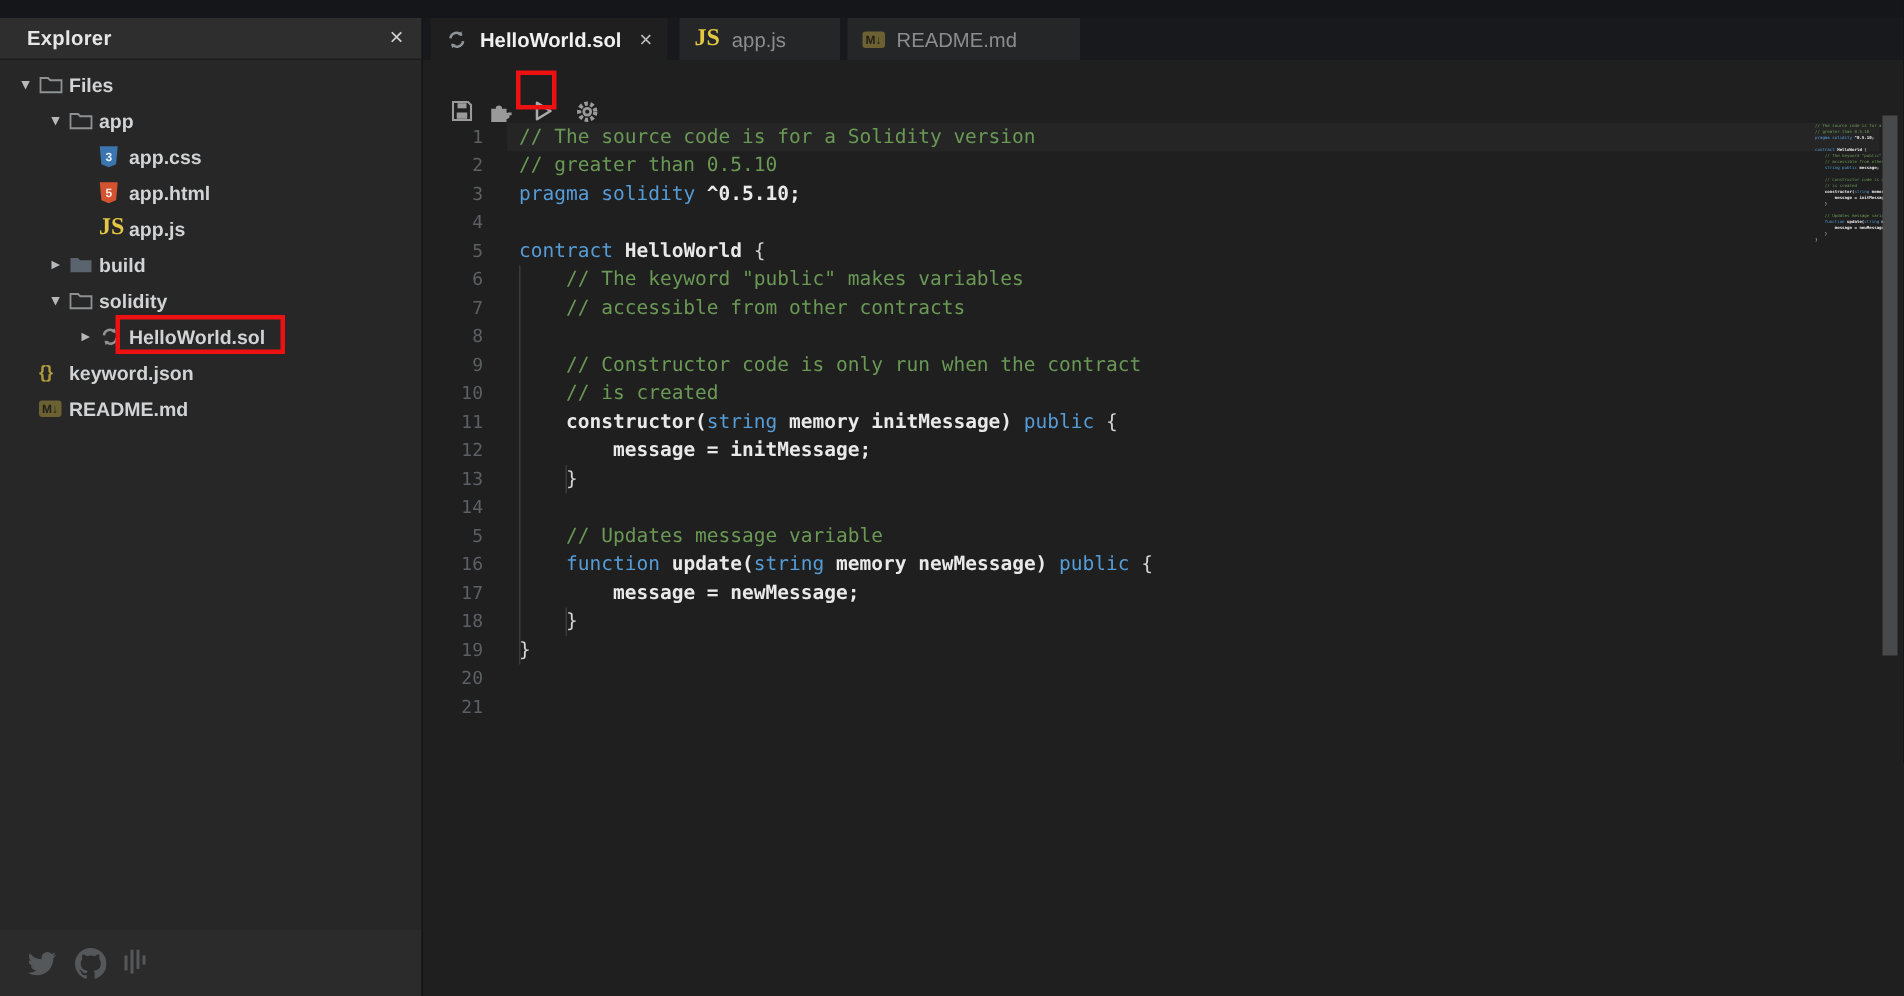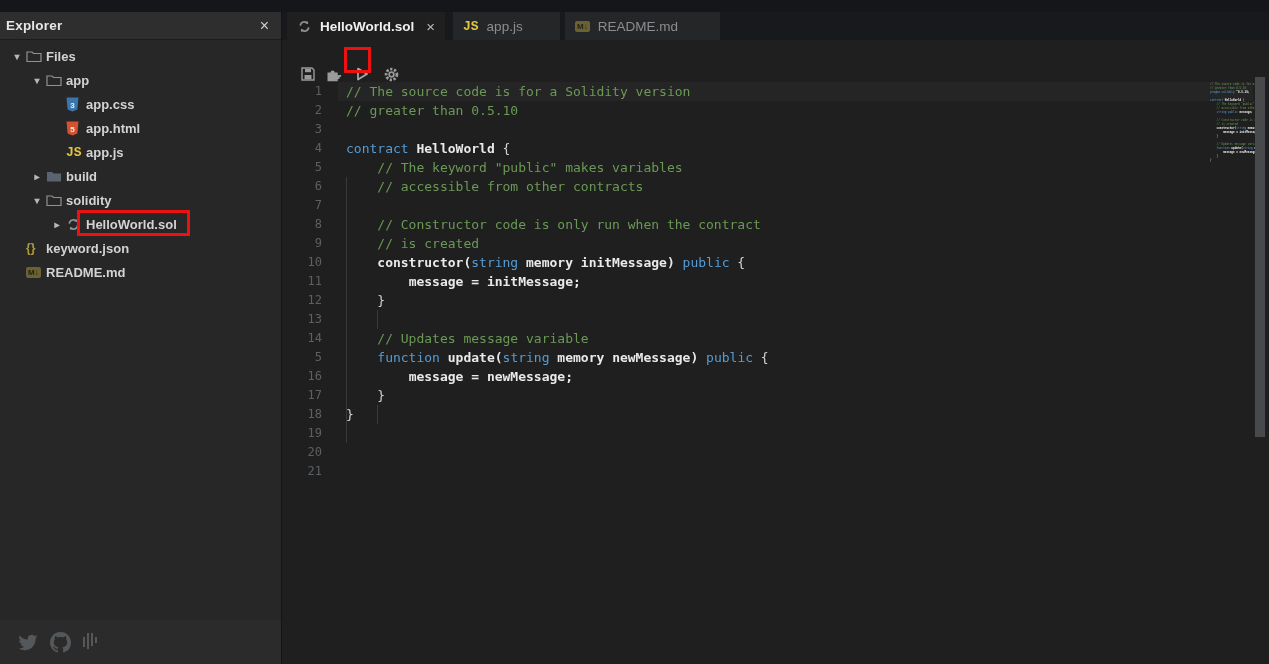--- a/index.html
+++ b/index.html
@@ -8,34 +8,34 @@
         font-family:"Liberation Sans",sans-serif;-webkit-font-smoothing:antialiased;}
 
   
   .top-strip{position:absolute;left:0;top:0;width:1269px;height:12px;background:#14161a;}
 
   
   .sidebar{position:absolute;left:0;top:12px;width:281px;height:652px;background:#272727;}
   .sidebar-divider{position:absolute;left:281px;top:12px;width:1px;height:652px;background:#141414;}
   .sidebar-header{position:relative;height:28px;background:#2e2e2e;border-bottom:1px solid #1c1c1c;
                   display:flex;align-items:center;}
-  .sidebar-title{padding-left:6px;font-size:13.5px;font-weight:bold;color:#e6e6e6;letter-spacing:.2px;}
+  .sidebar-title{padding-left:18px;font-size:13.5px;font-weight:bold;color:#e6e6e6;letter-spacing:.2px;}
   .sidebar-close{margin-left:auto;margin-right:12px;color:#cfcfcf;font-size:16px;line-height:16px;cursor:pointer;}
   .tree{position:absolute;top:32px;left:0;right:0;}
   .tree-row{height:24px;display:flex;align-items:center;font-size:13px;font-weight:600;color:#d2d3d4;cursor:pointer;}
   .chev{display:inline-block;width:18px;text-align:center;font-size:10px;color:#b6b8ba;flex:0 0 18px;}
   .chev-spacer{display:inline-block;width:18px;flex:0 0 18px;}
   .tree-icon{display:inline-flex;width:20px;justify-content:flex-start;align-items:center;flex:0 0 20px;}
   .tree-label{white-space:nowrap;}
   .sidebar-footer{position:absolute;left:0;bottom:0;width:281px;height:44px;background:#2b2b2b;
                   display:flex;align-items:center;gap:11px;padding-left:17px;}
   .sidebar-footer .icon{cursor:pointer;display:inline-flex;}
 
   
-  .jsbadge{font-size:13px;font-weight:bold;color:var(--js,#e3c642);font-family:Liberation Mono, monospace;}
+  .jsbadge{font-size:16px;font-weight:bold;color:var(--js,#e3c642);font-family:Liberation Serif, serif;}
   .jsonbadge{font-size:12px;font-weight:bold;color:#b09c3c;}
   .mdbadge{display:inline-block;background:#6b6132;color:#23211a;font-size:8px;font-weight:bold;
            padding:0 2px;border-radius:2px;height:11px;line-height:11px;white-space:nowrap;}
 
   
   .main{position:absolute;left:282px;top:12px;width:987px;height:652px;background:#1f1f1f;}
   .tabbar{position:absolute;left:0;top:0;width:987px;height:28px;background:#17191c;display:flex;padding-left:5px;}
   .tab{height:28px;display:flex;align-items:center;padding:0 10px;font-size:13.5px;cursor:pointer;gap:8px;}
   .tab .tab-label{white-space:nowrap;}
   .tab.active{background:#1f1f1f;color:#f0f0f0;font-weight:bold;width:158px;margin-right:8px;}
@@ -322,20 +322,21 @@
           <div>19</div>
           <div>20</div>
           <div>21</div>
         </div>
       <div class="indent-guide guide-a"></div>
       <div class="indent-guide guide-b"></div>
       <div class="indent-guide guide-c"></div>
       <div class="code" id="code">
           <div class="code-line"><span class="tk-c">// The source code is for a Solidity version</span></div>
           <div class="code-line"><span class="tk-c">// greater than 0.5.10</span></div>
+          <div class="code-line"><span class="tk-k">pragma</span><span class="tk-p"> </span><span class="tk-k">solidity</span><span class="tk-i"> ^0.5.10;</span></div>
           <div class="code-line"></div>
           <div class="code-line"><span class="tk-k">contract</span><span class="tk-i"> HelloWorld </span><span class="tk-p">{</span></div>
           <div class="code-line"><span class="tk-p">    </span><span class="tk-c">// The keyword "public" makes variables</span></div>
           <div class="code-line"><span class="tk-p">    </span><span class="tk-c">// accessible from other contracts</span></div>
           <div class="code-line"></div>
           <div class="code-line"><span class="tk-p">    </span><span class="tk-c">// Constructor code is only run when the contract</span></div>
           <div class="code-line"><span class="tk-p">    </span><span class="tk-c">// is created</span></div>
           <div class="code-line"><span class="tk-p">    </span><span class="tk-i">constructor(</span><span class="tk-k">string</span><span class="tk-i"> memory initMessage)</span><span class="tk-p"> </span><span class="tk-k">public</span><span class="tk-p"> {</span></div>
           <div class="code-line"><span class="tk-p">        </span><span class="tk-i">message = initMessage;</span></div>
           <div class="code-line"><span class="tk-p">    }</span></div>

